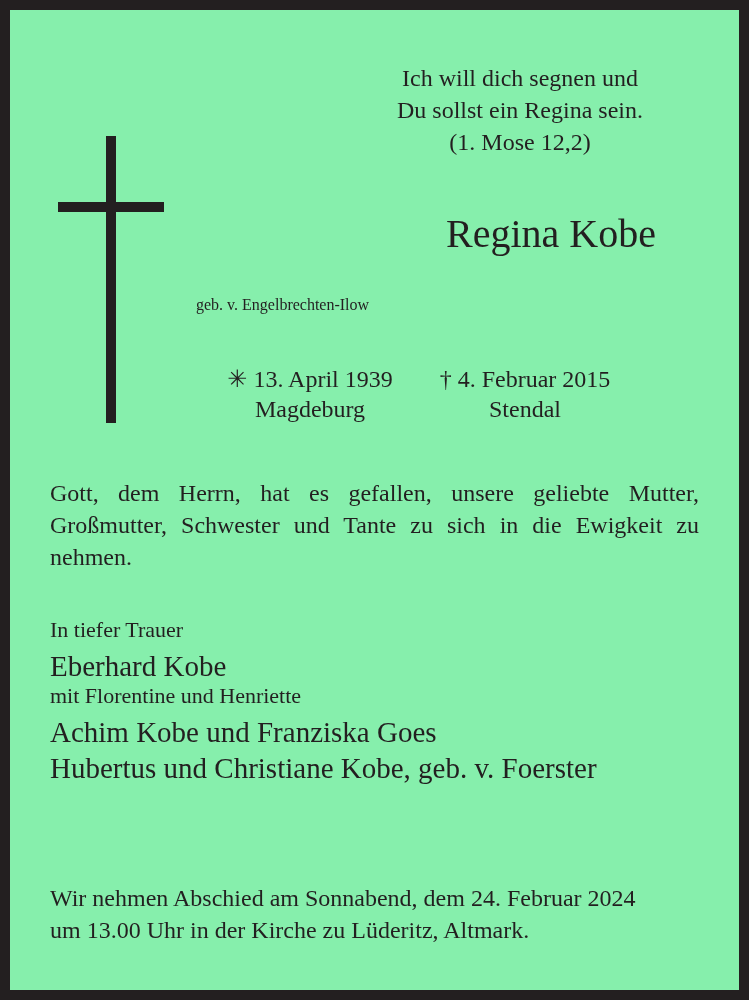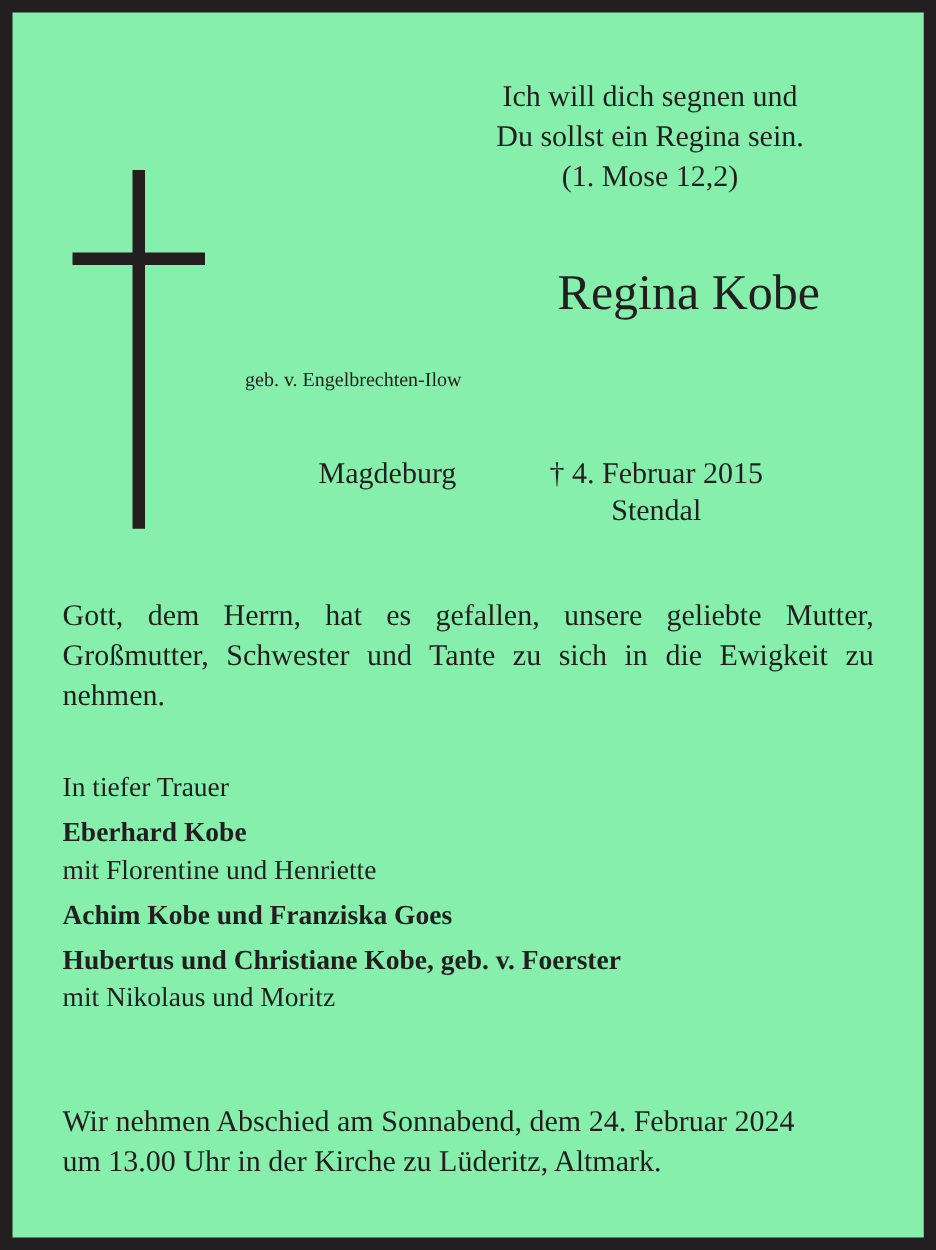--- a/index.html
+++ b/index.html
@@ -48,21 +48,21 @@
   .para {
     left: 40px; top: 467px; width: 649px;
     font-size: 24px; line-height: 32px;
     text-align: justify; white-space: normal;
   }
   .mourn {
     left: 40px; top: 605px; width: 660px;
     font-size: 22px;
   }
   .mourn .line { line-height: 30px; }
-  .mourn .bold { font-weight: bold; font-size: 22px; }
+  .mourn .bold { font-weight: normal; font-size: 29px; }
   .mourn .gap { height: 6px; }
   .farewell {
     left: 40px; top: 872px; width: 670px;
     font-size: 24px; line-height: 32px;
   }
 </style>
 </head>
 <body>
 
 <div class="sheet">
@@ -75,20 +75,24 @@
 
   <div>
     <div class="cross-v"></div>
     <div class="cross-h"></div>
   </div>
 
   <div class="abs name">Regina Kobe</div>
   <div class="abs born-name">geb. v. Engelbrechten-Ilow</div>
 
   <div class="abs date-col birth">
+    <div>
+      <span>✳</span>
+      <span>13. April 1939</span>
+    </div>
     <div>Magdeburg</div>
   </div>
 
   <div class="abs date-col death">
     <div>
       <span>†</span>
       <span>4. Februar 2015</span>
     </div>
     <div>Stendal</div>
   </div>
@@ -97,21 +101,20 @@
 
   <div class="abs mourn">
     <div class="line">In tiefer Trauer</div>
     <div class="gap"></div>
     <div class="line bold">Eberhard Kobe</div>
     <div class="line">mit Florentine und Henriette</div>
     <div class="gap"></div>
     <div class="line bold">Achim Kobe und Franziska Goes</div>
     <div class="gap"></div>
     <div class="line bold">Hubertus und Christiane Kobe, geb. v. Foerster</div>
-    <div class="line">mit Nikolaus und Moritz</div>
   </div>
 
   <div class="abs farewell">
     <div>Wir nehmen Abschied am Sonnabend, dem 24. Februar 2024</div>
     <div>um 13.00 Uhr in der Kirche zu Lüderitz, Altmark.</div>
   </div>
 
 </div>
 
 </body></html>

